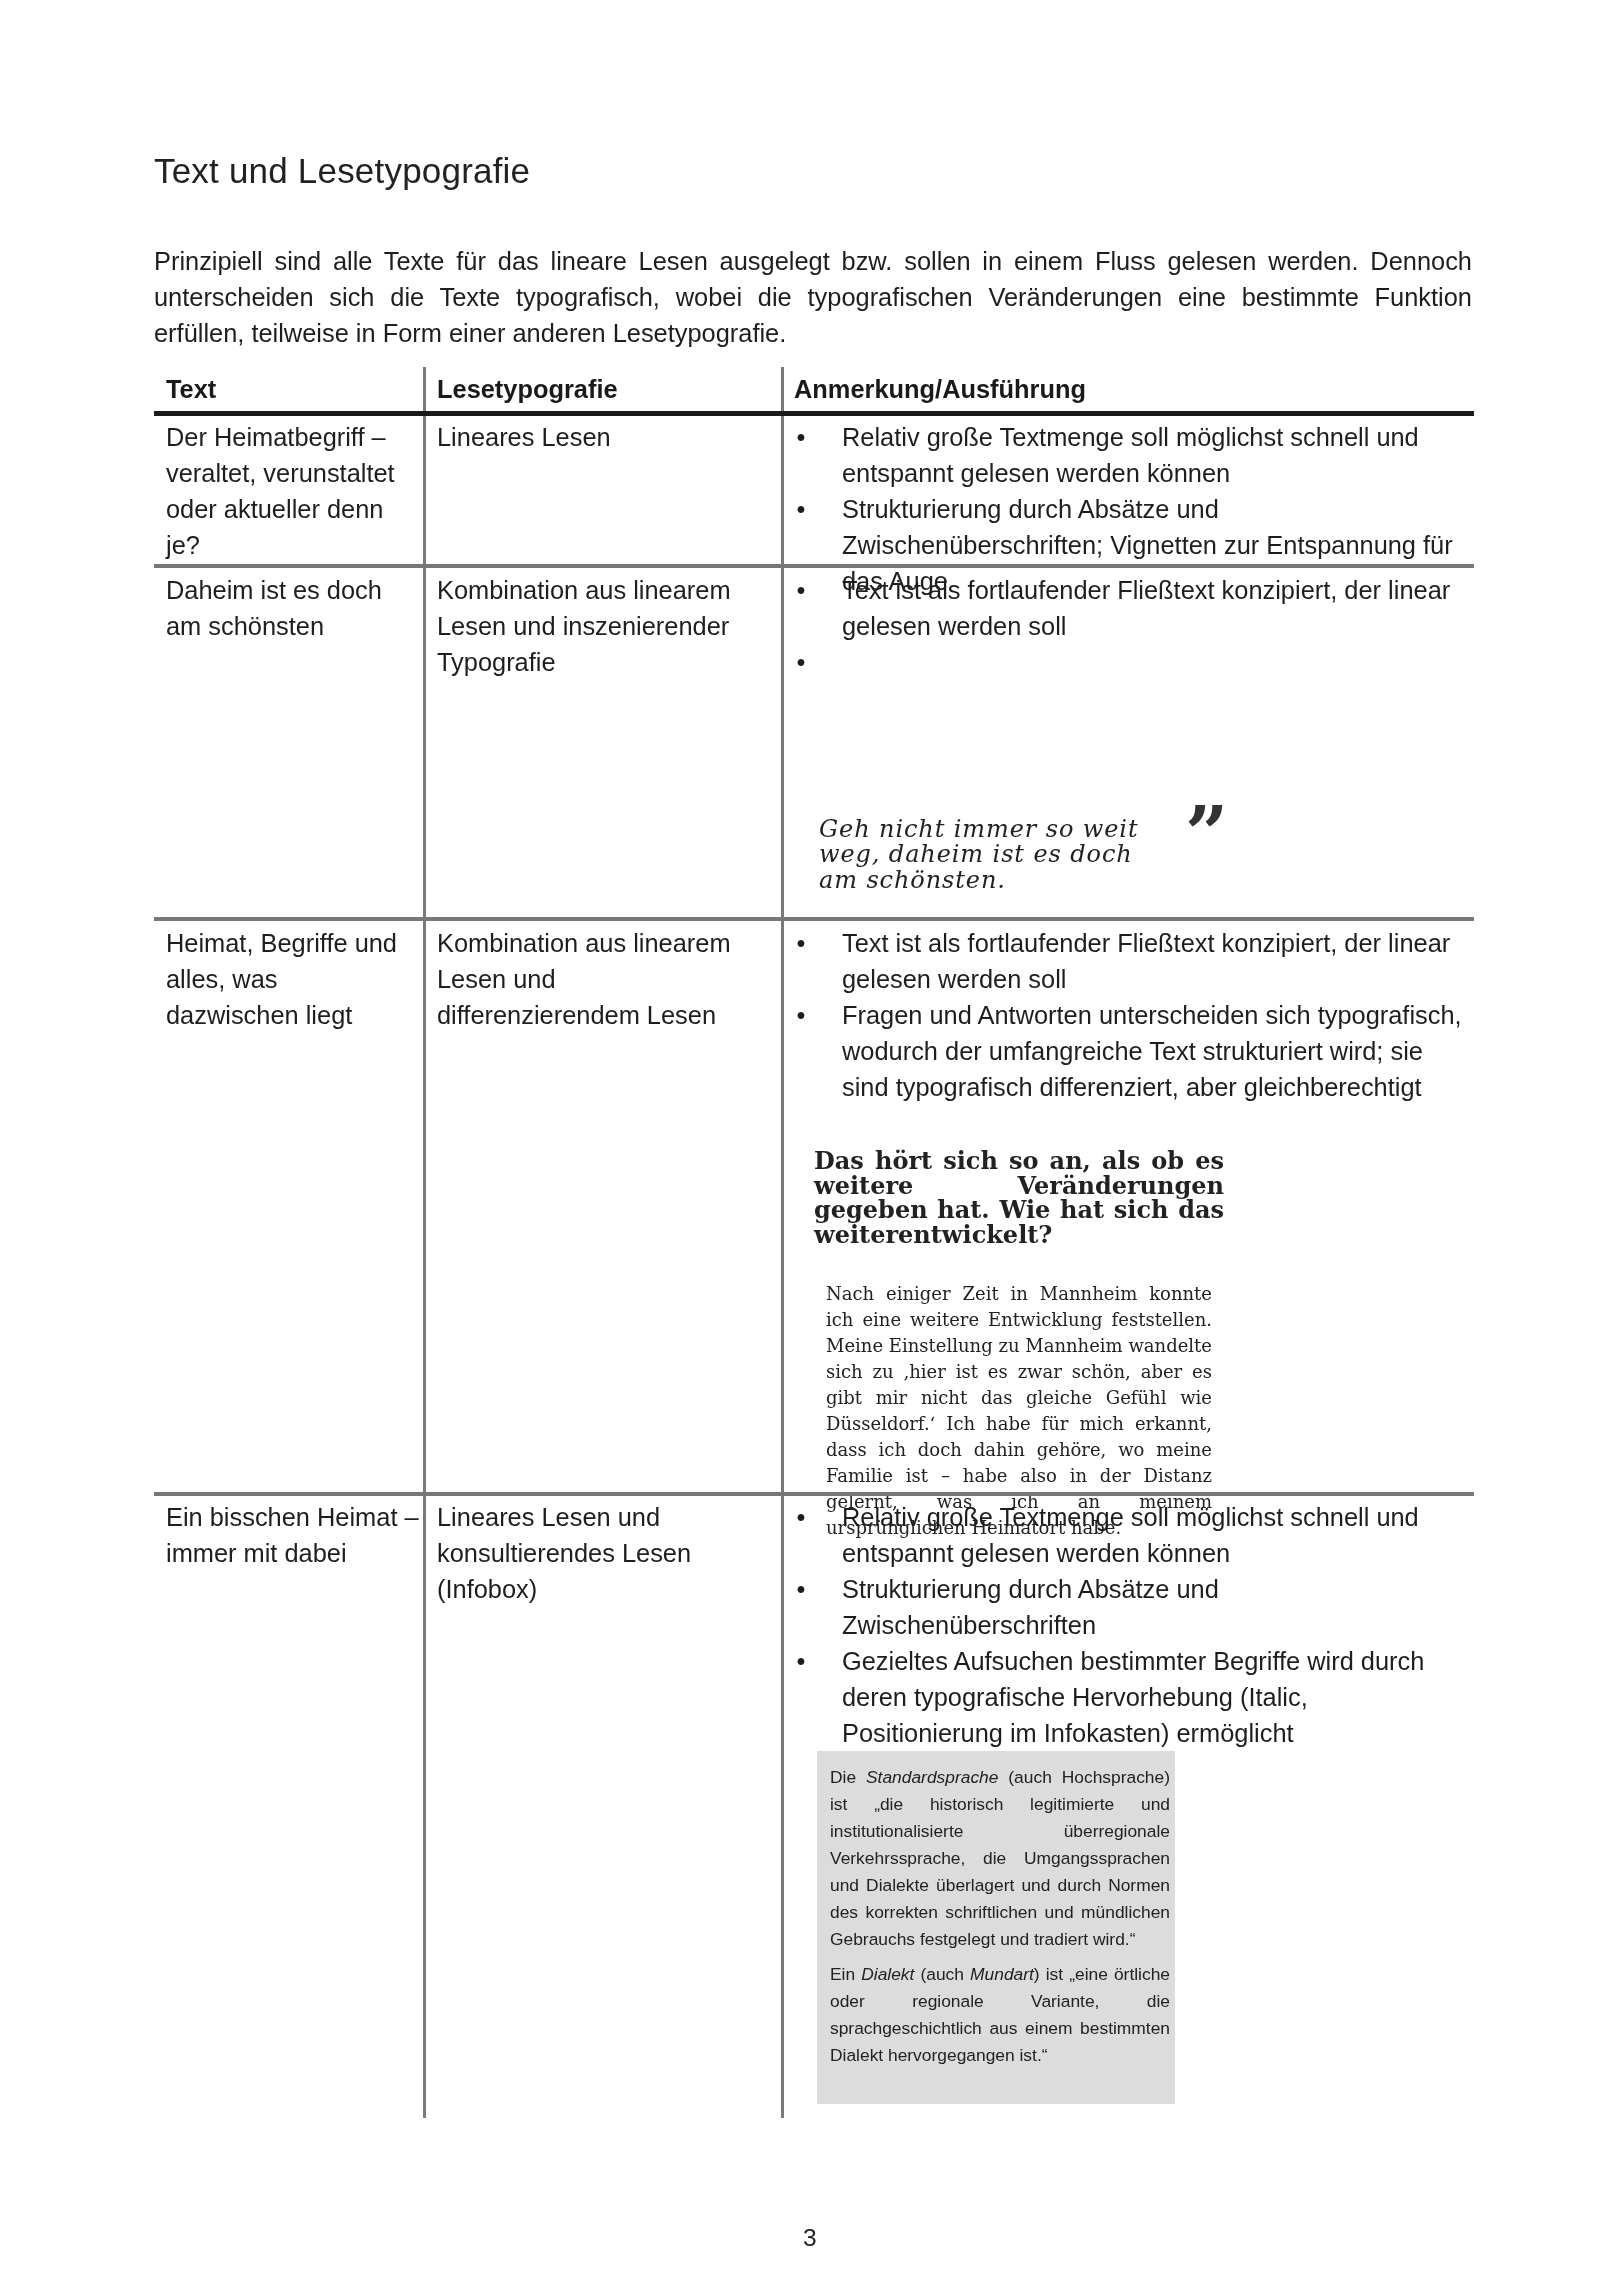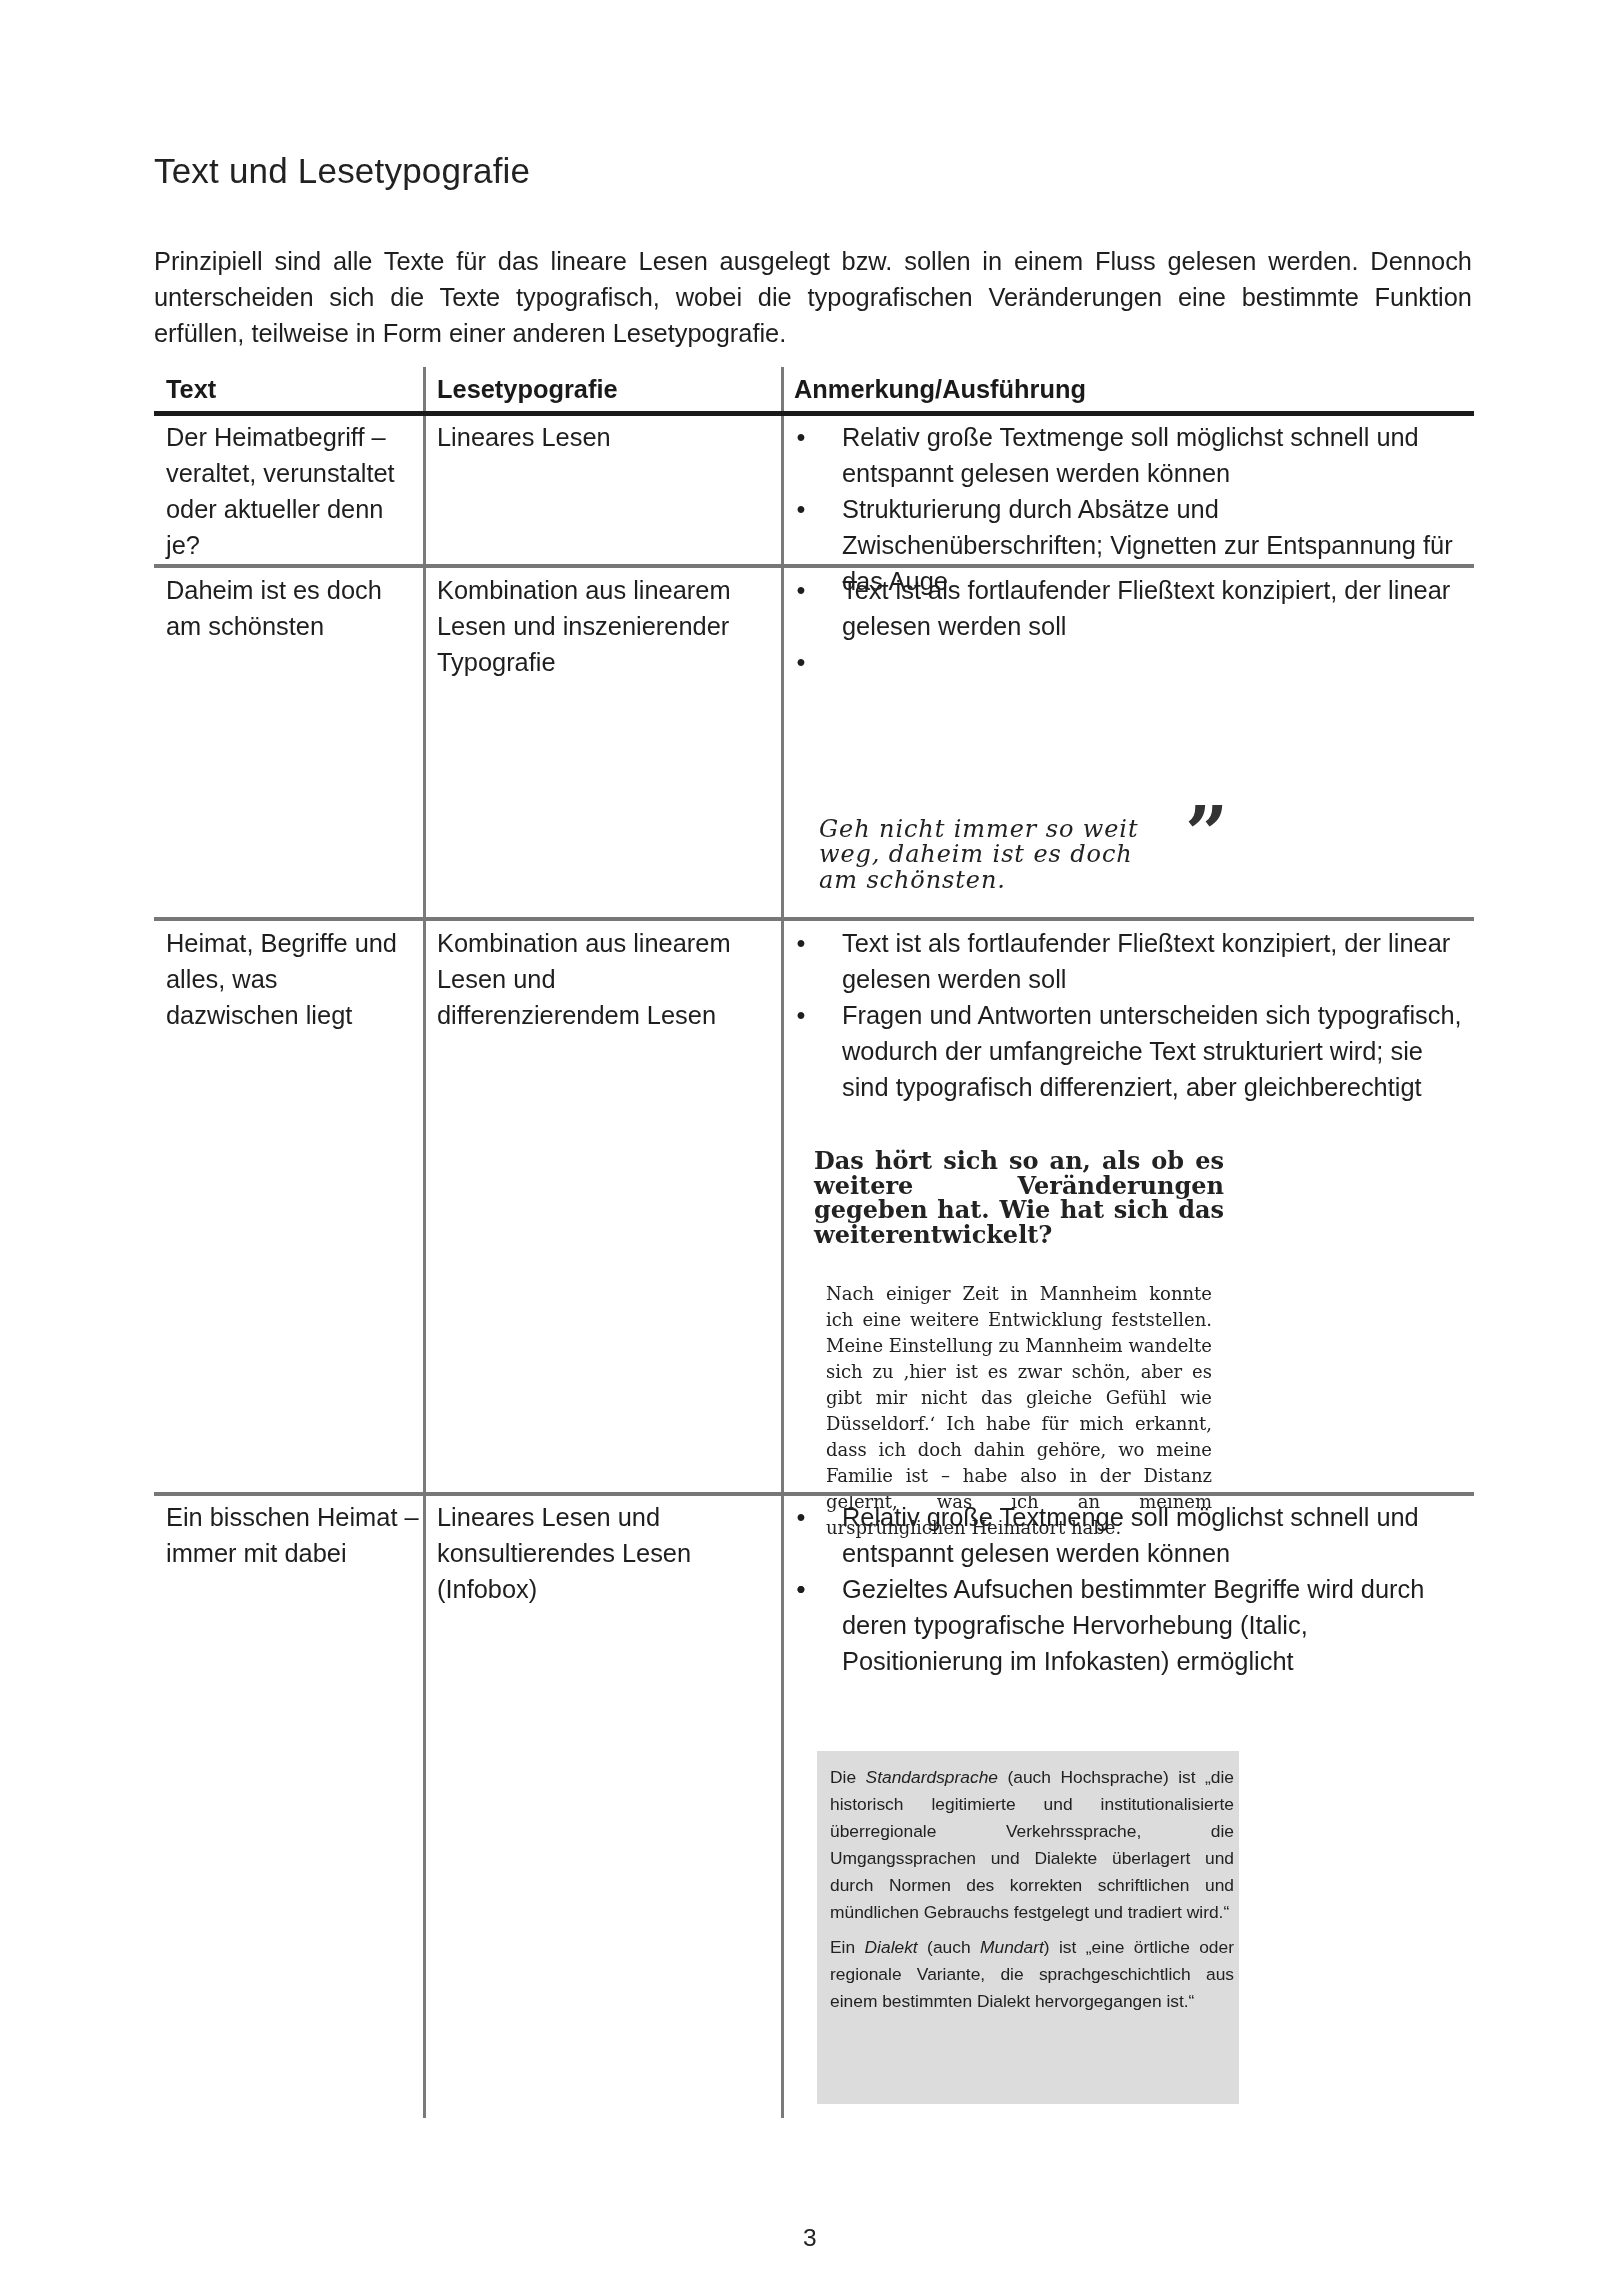--- a/index.html
+++ b/index.html
@@ -14,21 +14,21 @@
   .cell { position: absolute; font-size: 25.4px; line-height: 36px; color: #1e1e1e; }
   .bullets { position: absolute; left: 789px; width: 678px; margin: 0; padding: 0; list-style: none; }
   .bullets li { position: relative; padding-left: 53px; font-size: 25.4px; line-height: 36px; color: #1e1e1e; }
   .bullets li .dot { position: absolute; left: 7.5px; top: 0; }
   .quote { position: absolute; left: 819px; top: 817px; width: 348px; text-align: left;
            font-family: "DejaVu Serif", serif; font-style: italic; font-size: 24px; line-height: 25.4px; color: #222; letter-spacing: 0.9px; }
   .quote-mark { position: absolute; left: 1185px; top: 797px; font-family: "DejaVu Serif", serif; font-size: 75px; font-weight: bold; color: #333; line-height: 75px; }
   .interview { position: absolute; left: 814px; top: 1149px; width: 410px; font-family: "DejaVu Serif", "Liberation Serif", serif; color: #222; }
   .interview .q { font-weight: bold; font-size: 24px; line-height: 24.5px; text-align: justify; margin: 0 0 34px 0; }
   .interview .a { font-size: 18px; line-height: 26px; text-align: justify; margin: 12px; }
-  .infobox { position: absolute; left: 817px; top: 1751px; width: 422px; height: 353px; background: #dcdcdc; padding: 13px 5px 0 13px; box-sizing: border-box; }
+  .infobox { position: absolute; left: 817px; top: 1751px; width: 358px; height: 353px; background: #dcdcdc; padding: 13px 5px 0 13px; box-sizing: border-box; }
   .infobox p { margin: 0 0 7.5px 0; font-size: 17.4px; line-height: 27px; text-align: justify; color: #222; }
   .page-num { position: absolute; left: 803px; top: 2224px; font-size: 24.5px; color: #222; }
 </style>
 </head>
 <body>
 
 <h1 class="page-title">Text und Lesetypografie</h1>
 <p class="intro">Prinzipiell sind alle Texte für das lineare Lesen ausgelegt bzw. sollen in einem Fluss gelesen werden. Dennoch unterscheiden sich die Texte typografisch, wobei die typografischen Veränderungen eine bestimmte Funktion erfüllen, teilweise in Form einer anderen Lesetypografie.</p>
 
 <div>
@@ -67,21 +67,21 @@
   <div class="interview">
     <p class="q">Das hört sich so an, als ob es weitere Veränderungen gegeben hat. Wie hat sich das weiterentwickelt?</p>
     <p class="a">Nach einiger Zeit in Mannheim konnte ich eine weitere Entwicklung feststellen. Meine Einstellung zu Mannheim wandelte sich zu ‚hier ist es zwar schön, aber es gibt mir nicht das gleiche Gefühl wie Düsseldorf.‘ Ich habe für mich erkannt, dass ich doch dahin gehöre, wo meine Familie ist – habe also in der Distanz gelernt, was ich an meinem ursprünglichen Heimatort habe.</p>
   </div>
   <div class="hline" style="top:1492px;"></div>
 
   <div class="cell" style="left:166px; top:1499px; width:254px;">Ein bisschen Heimat – immer mit dabei</div>
   <div class="cell" style="left:437px; top:1499px; width:339px;">Lineares Lesen und konsultierendes Lesen (Infobox)</div>
   <ul class="bullets" style="top:1499px;">
     <li><span class="dot">•</span><span>Relativ große Textmenge soll möglichst schnell und entspannt gelesen werden können</span></li>
-    <li><span class="dot">•</span></li>
+    <li><span class="dot">•</span><span>Strukturierung durch Absätze und Zwischenüberschriften</span></li>
     <li><span class="dot">•</span><span>Gezieltes Aufsuchen bestimmter Begriffe wird durch deren typografische Hervorhebung (Italic, Positionierung im Infokasten) ermöglicht</span></li>
   </ul>
   <div class="infobox">
     <p><span>Die </span><em>Standardsprache</em><span> (auch Hochsprache) ist „die historisch legitimierte und institutionalisierte überregionale Verkehrssprache, die Umgangssprachen und Dialekte überlagert und durch Normen des korrekten schriftlichen und mündlichen Gebrauchs festgelegt und tradiert wird.“</span></p>
     <p><span>Ein </span><em>Dialekt</em><span> (auch </span><em>Mundart</em><span>) ist „eine örtliche oder regionale Variante, die sprachgeschichtlich aus einem bestimmten Dialekt hervorgegangen ist.“</span></p>
   </div>
 </div>
 
 <div class="page-num">3</div>
 

